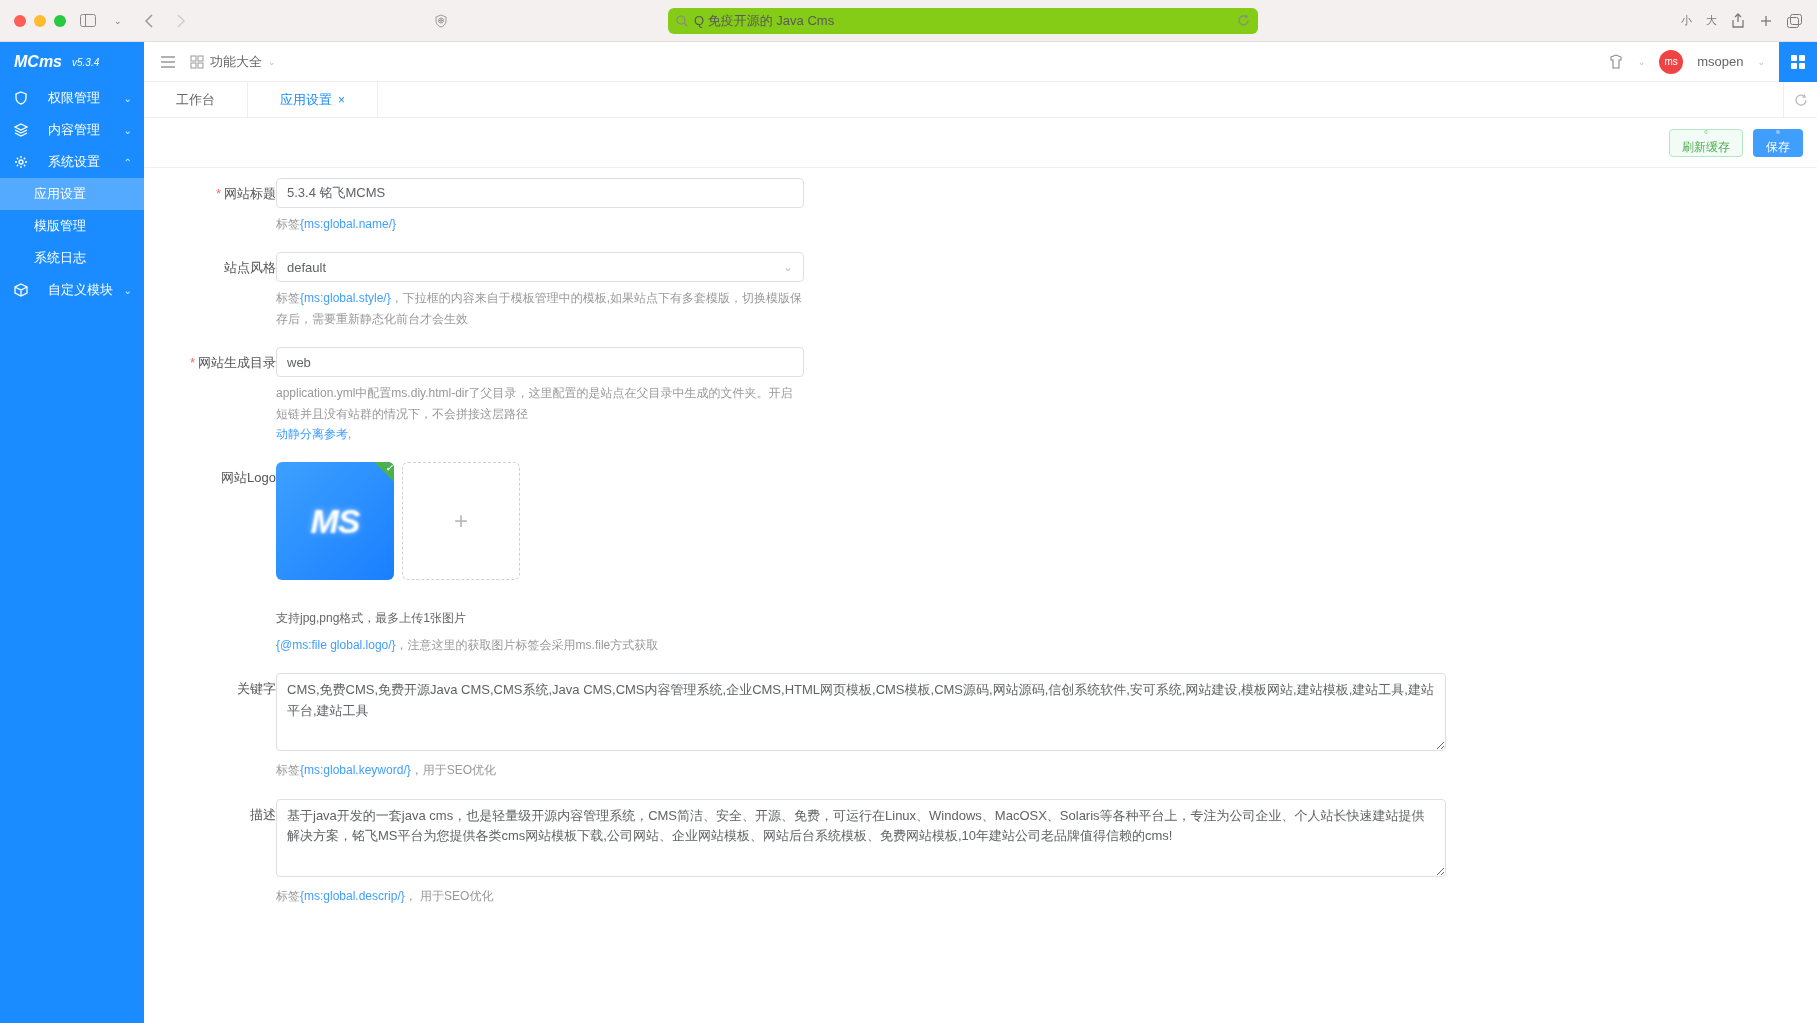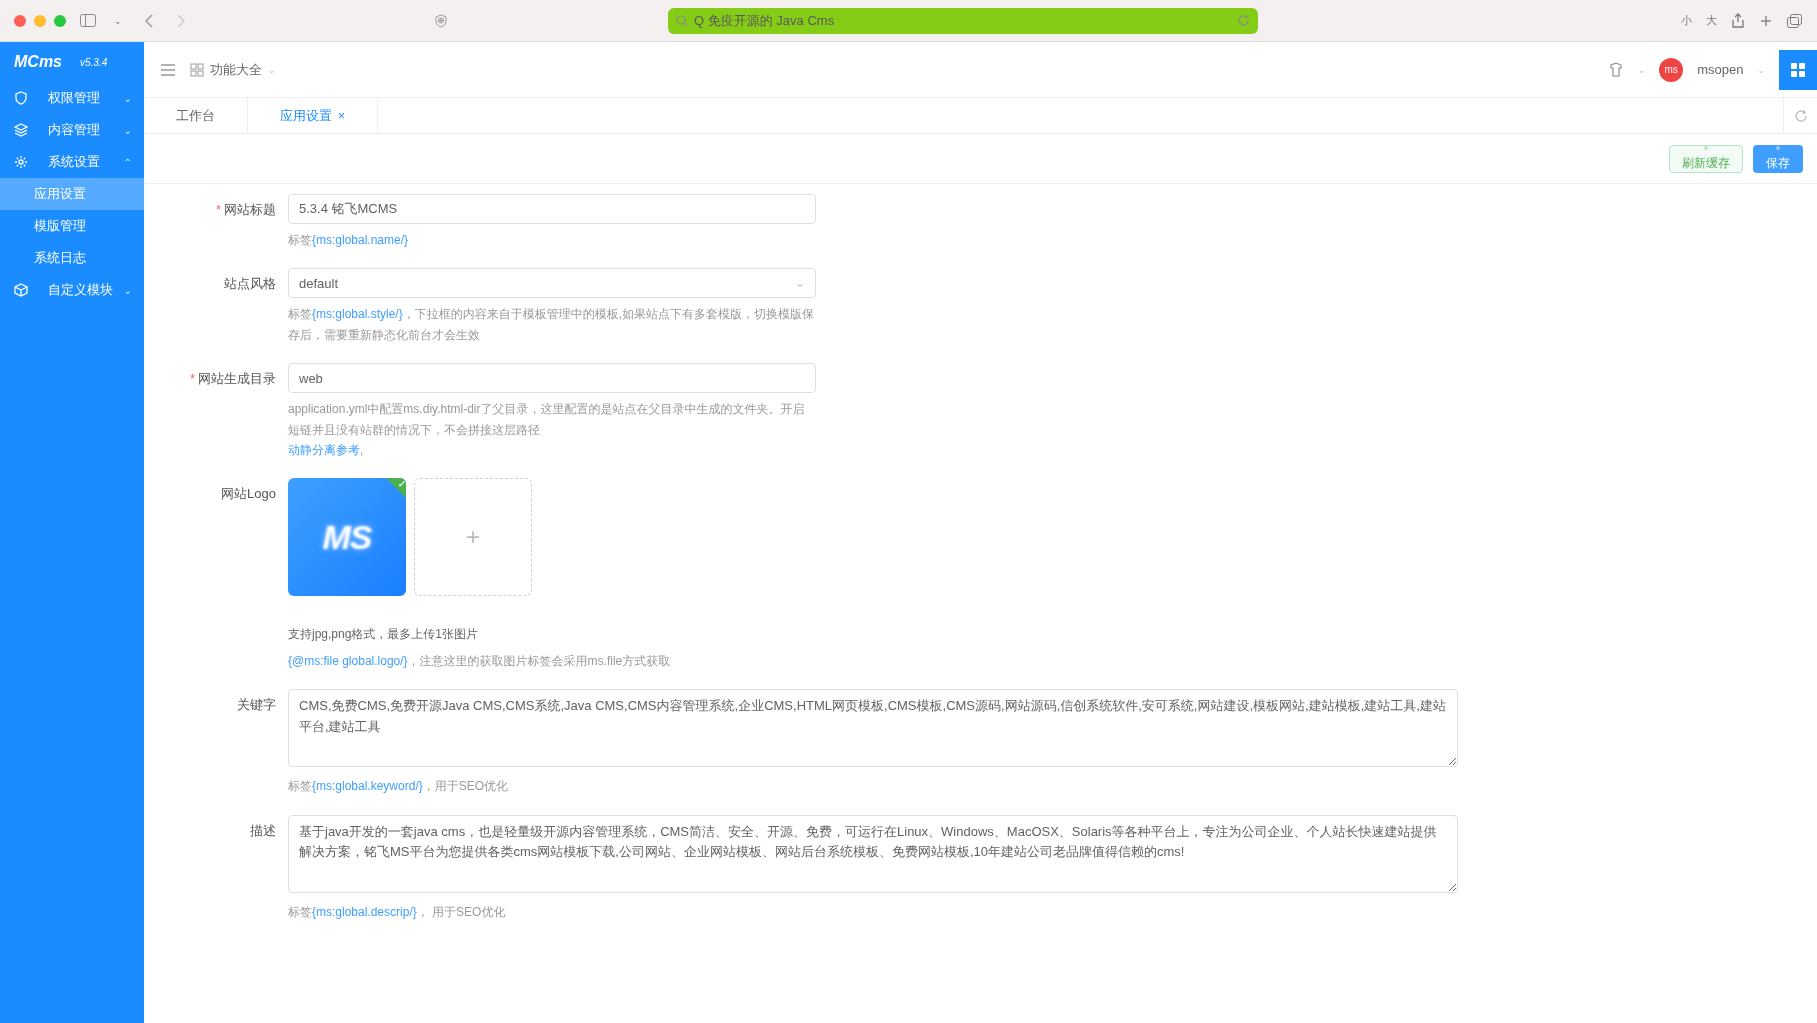--- a/index.html
+++ b/index.html
@@ -17,50 +17,50 @@
 .addr-bar { flex: 1; max-width: 590px; margin: 0 auto; background: #84cc16; border-radius: 6px; height: 26px; display: flex; align-items: center; padding: 0 8px; gap: 6px; color: #5a5a5a; font-size: 13px; position: relative; }
 .addr-shield { margin-left: -30px; color: #9a9a9a; }
 .addr-bar .refresh-end { position: absolute; right: 8px; color: #8a8a8a; }
 .chrome-right { display: flex; gap: 14px; align-items: center; color: #7a7a7a; margin-left: auto; }
 .chrome-right .txt { font-size: 11px; }
 
 
 .app { display: flex; height: calc(100vh - 42px); background: #fff; }
 .sidebar { width: 144px; background: #1a8cff; color: #fff; display: flex; flex-direction: column; font-size: 13px; }
 .logo { height: 40px; display: flex; align-items: center; padding: 0 14px; font-weight: bold; font-style: italic; font-size: 16px; }
-.logo .ver { font-size: 10px; font-weight: normal; margin-left: 18px; font-style: italic; }
+.logo .ver { font-size: 10px; font-weight: normal; margin-left: 10px; font-style: italic; }
 .nav-item { height: 32px; display: flex; align-items: center; padding: 0 14px; gap: 20px; cursor: pointer; position: relative; }
 .nav-item .chev { position: absolute; right: 12px; font-size: 10px; opacity: .85; }
 .nav-sub .nav-item { padding-left: 34px; }
 .nav-item.active { background: #54aaff; }
 .nav-icon { width: 14px; display: inline-flex; justify-content: center; }
 
 
 .main { flex: 1; display: flex; flex-direction: column; min-width: 0; }
-.topbar { height: 56px; border-bottom: 1px solid #eee; display: flex; align-items: center; padding: 0 16px; gap: 14px; }
+.topbar { height: 40px; border-bottom: 1px solid #eee; display: flex; align-items: center; padding: 0 16px; gap: 14px; }
 .hamburger { color: #888; }
 .func-menu { display: flex; align-items: center; gap: 6px; color: #666; }
 .topbar-spacer { flex: 1; }
 .topbar-right { display: flex; align-items: center; gap: 14px; color: #666; }
 .avatar { width: 24px; height: 24px; border-radius: 50%; background: #ef4444; color: #fff; font-size: 10px; display: flex; align-items: center; justify-content: center; }
 .apps-btn { width: 38px; height: 40px; background: #1a8cff; display: flex; align-items: center; justify-content: center; margin-right: -16px; }
 
 .tabs-row { height: 36px; border-bottom: 1px solid #eee; display: flex; align-items: stretch; position: relative; }
 .tab { padding: 0 32px; display: flex; align-items: center; gap: 6px; font-size: 13px; color: #666; border-right: 1px solid #eee; cursor: pointer; }
 .tab.active { color: #1a8cff; background: #fff; }
 .tab .close { font-size: 12px; color: #1a8cff; }
 .tabs-refresh { position: absolute; right: 0; top: 0; width: 34px; height: 36px; border-left: 1px solid #eee; display: flex; align-items: center; justify-content: center; color: #bbb; }
 
 .toolbar { height: 50px; display: flex; align-items: center; justify-content: flex-end; padding: 0 14px; gap: 10px; border-bottom: 1px solid #f0f0f0; }
 .btn { height: 28px; padding: 0 12px; border-radius: 4px; display: inline-flex; align-items: center; gap: 5px; font-size: 12px; cursor: pointer; border: 1px solid transparent; flex-direction: column; }
 .btn-refresh { border: 1px solid #b7e3c6; color: #4caf50; background: #f2fbf5; }
 .btn-save { background: #409eff; color: #fff; align-items: center; }
 
 .form-area { flex: 1; overflow: auto; padding: 10px 28px 30px; }
-.form-row { display: flex; margin-bottom: 18px; gap: 12px; }
+.form-row { display: flex; margin-bottom: 18px; }
 .form-label { width: 104px; text-align: right; padding-top: 7px; font-size: 13px; color: #555; }
 .form-label .req { color: #f56c6c; margin-right: 3px; }
 .form-control { flex: 1; max-width: 1170px; }
 .control-narrow { max-width: 528px; }
 .input, .select, .textarea { width: 100%; border: 1px solid #dcdfe6; border-radius: 4px; padding: 6px 10px; font-size: 13px; font-family: inherit; color: #606266; background: #fff; }
 .input, .select { height: 30px; }
 .select { display: flex; align-items: center; justify-content: space-between; cursor: pointer; }
 .select .chev-d { color: #c0c4cc; font-size: 12px; }
 .textarea { min-height: 78px; resize: vertical; line-height: 1.6; }
 .help { margin-top: 6px; font-size: 12px; color: #999; line-height: 1.7; }

